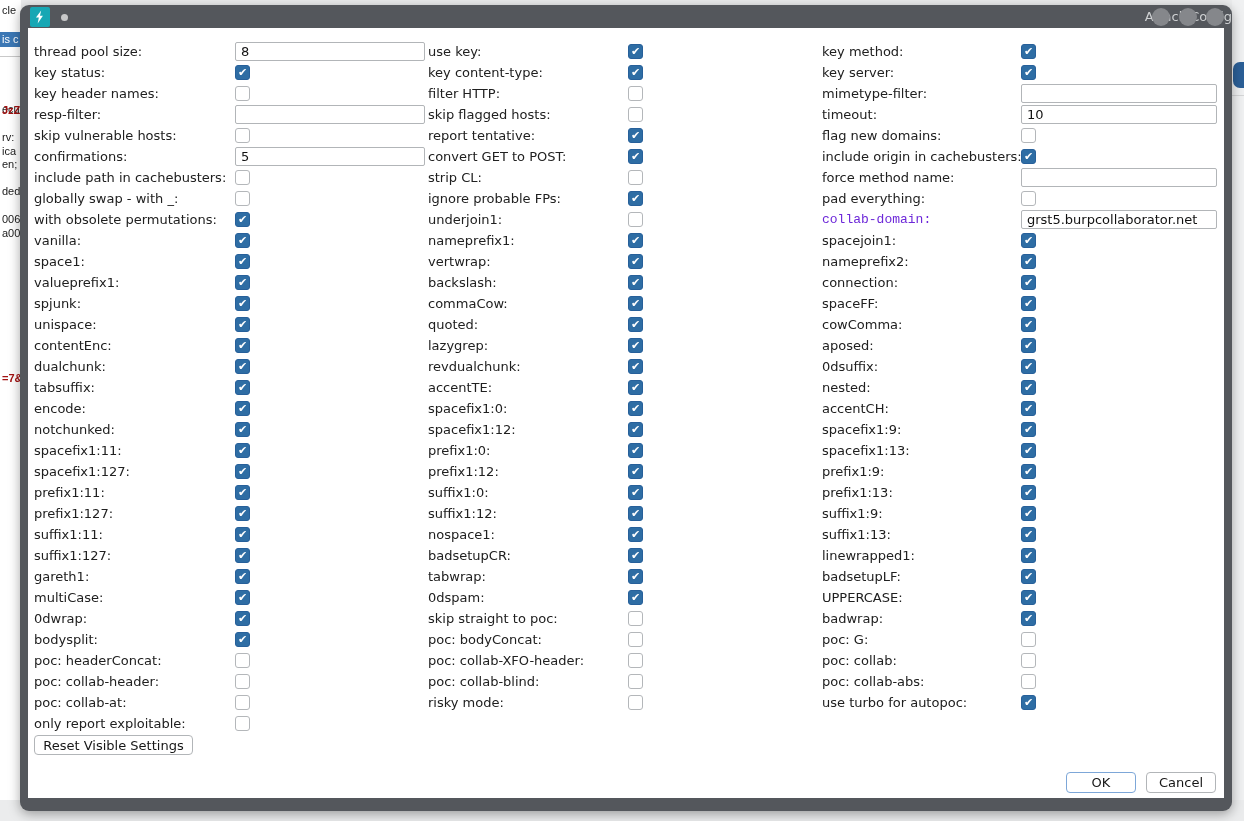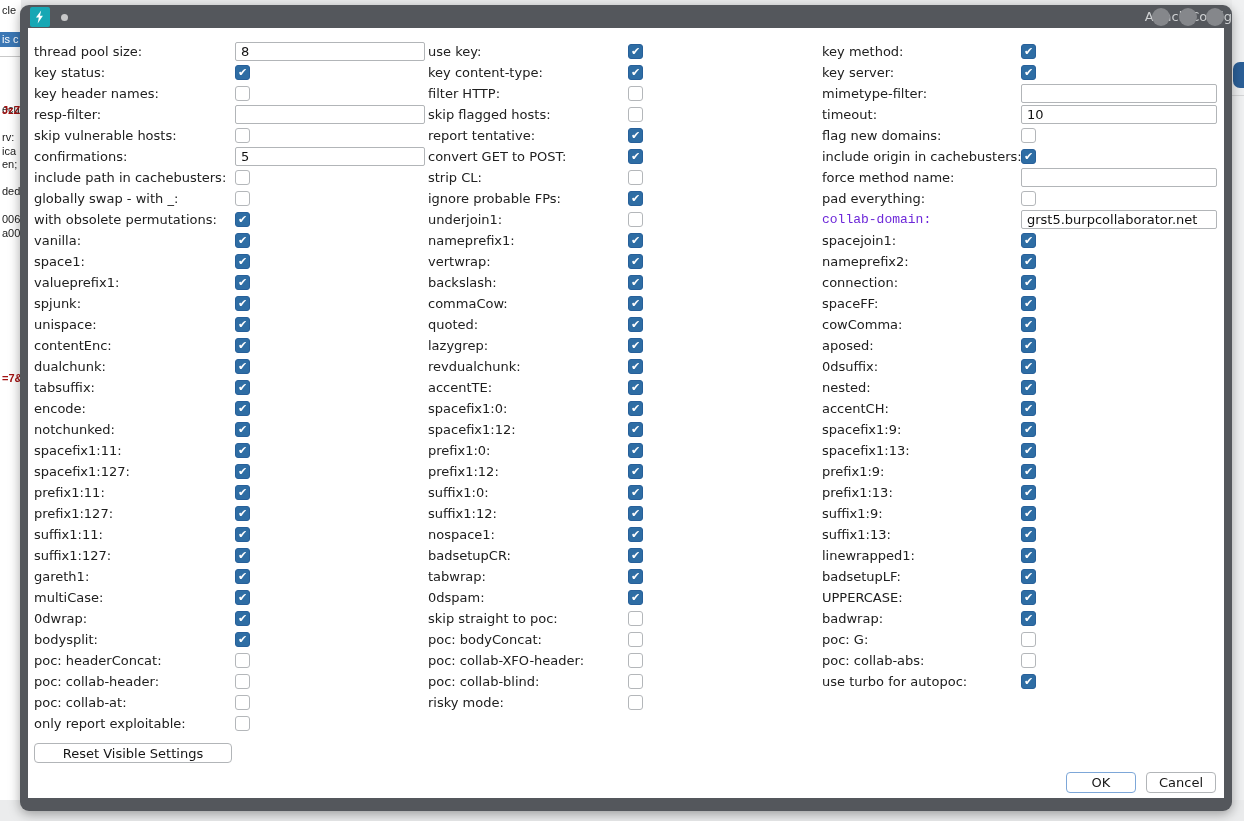--- a/index.html
+++ b/index.html
@@ -63,21 +63,21 @@
   .cb.on{background:#2e6da4;border-color:#27609a;}
   .ti{
     position:absolute;left:var(--ctl);top:1px;width:var(--tiw);height:19px;box-sizing:border-box;
     border:1px solid #b2b5b8;border-radius:2px;background:#fff;
     font-family:inherit;font-size:13px;color:#111;padding:0 5px;outline:none;
   }
   .btn{
     position:absolute;box-sizing:border-box;background:#fff;border:1px solid #b2b5b8;border-radius:4px;
     font-family:inherit;font-size:13px;color:#161616;text-align:center;padding:0;cursor:default;
   }
-  #reset-btn{left:6px;top:707px;width:198px;height:20px;margin-top:8px;}
+  #reset-btn{left:6px;top:707px;width:159px;height:20px;}
   #ok-btn{left:1038px;top:744px;width:70px;height:21px;border-color:#7da7d8;}
   #cancel-btn{left:1118px;top:744px;width:70px;height:21px;}
 </style>
 </head>
 <body>
 
 <div class="bg-left">
     <div class="frag plain" style="top: 4px;">cle</div>
     <div class="frag selected" style="top: 32px;">is c</div>
     <div class="frag rule" style="top: 56px;"></div>
@@ -489,20 +489,24 @@
         </div>
         <div class="row">
           <span class="lab">badwrap:</span>
           <span class="cb on">✔</span>
         </div>
         <div class="row">
           <span class="lab">poc: G:</span>
           <span class="cb"></span>
         </div>
         <div class="row">
+          <span class="lab">poc: collab:</span>
+          <span class="cb"></span>
+        </div>
+        <div class="row">
           <span class="lab">poc: collab-abs:</span>
           <span class="cb"></span>
         </div>
         <div class="row">
           <span class="lab">use turbo for autopoc:</span>
           <span class="cb on">✔</span>
         </div>
       </div>
 
     <button class="btn" id="reset-btn">Reset Visible Settings</button>

